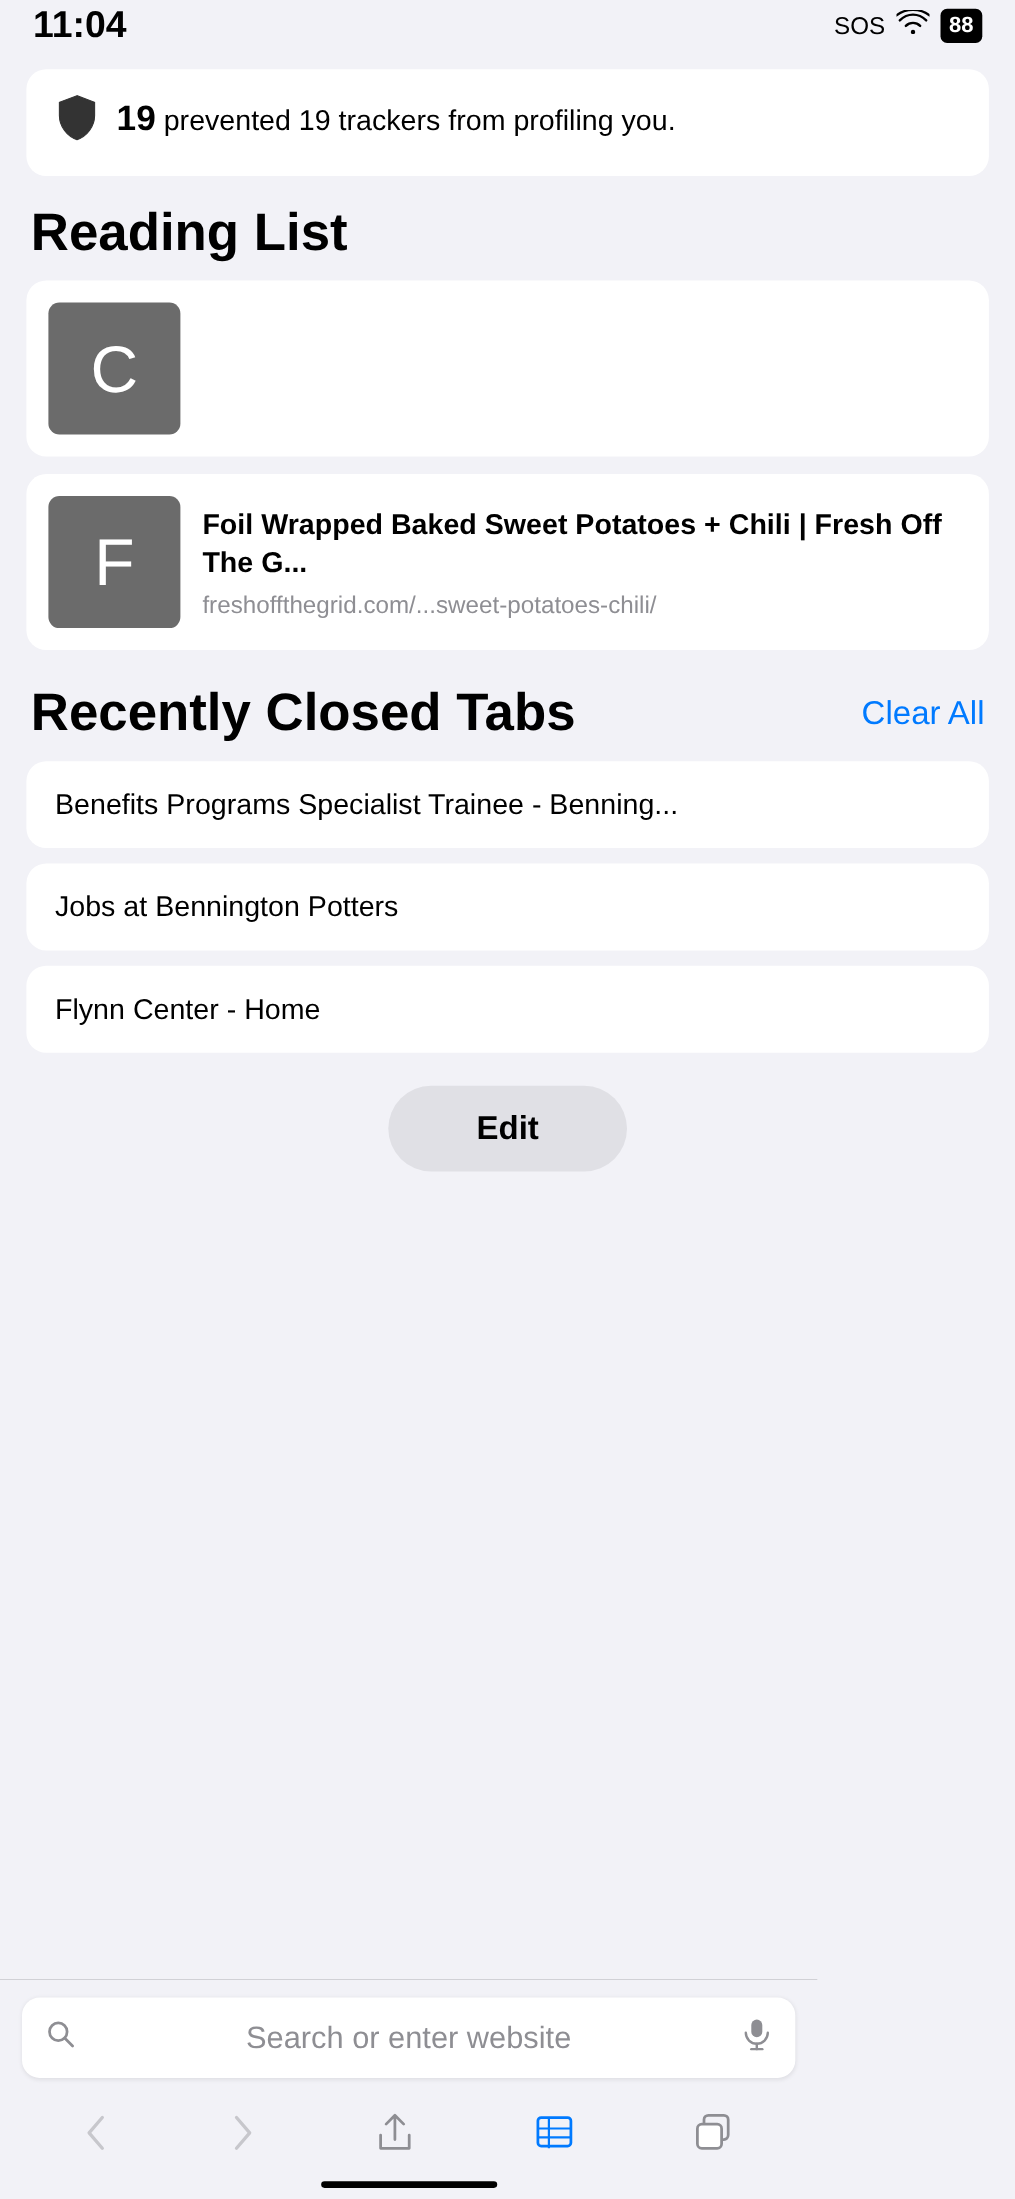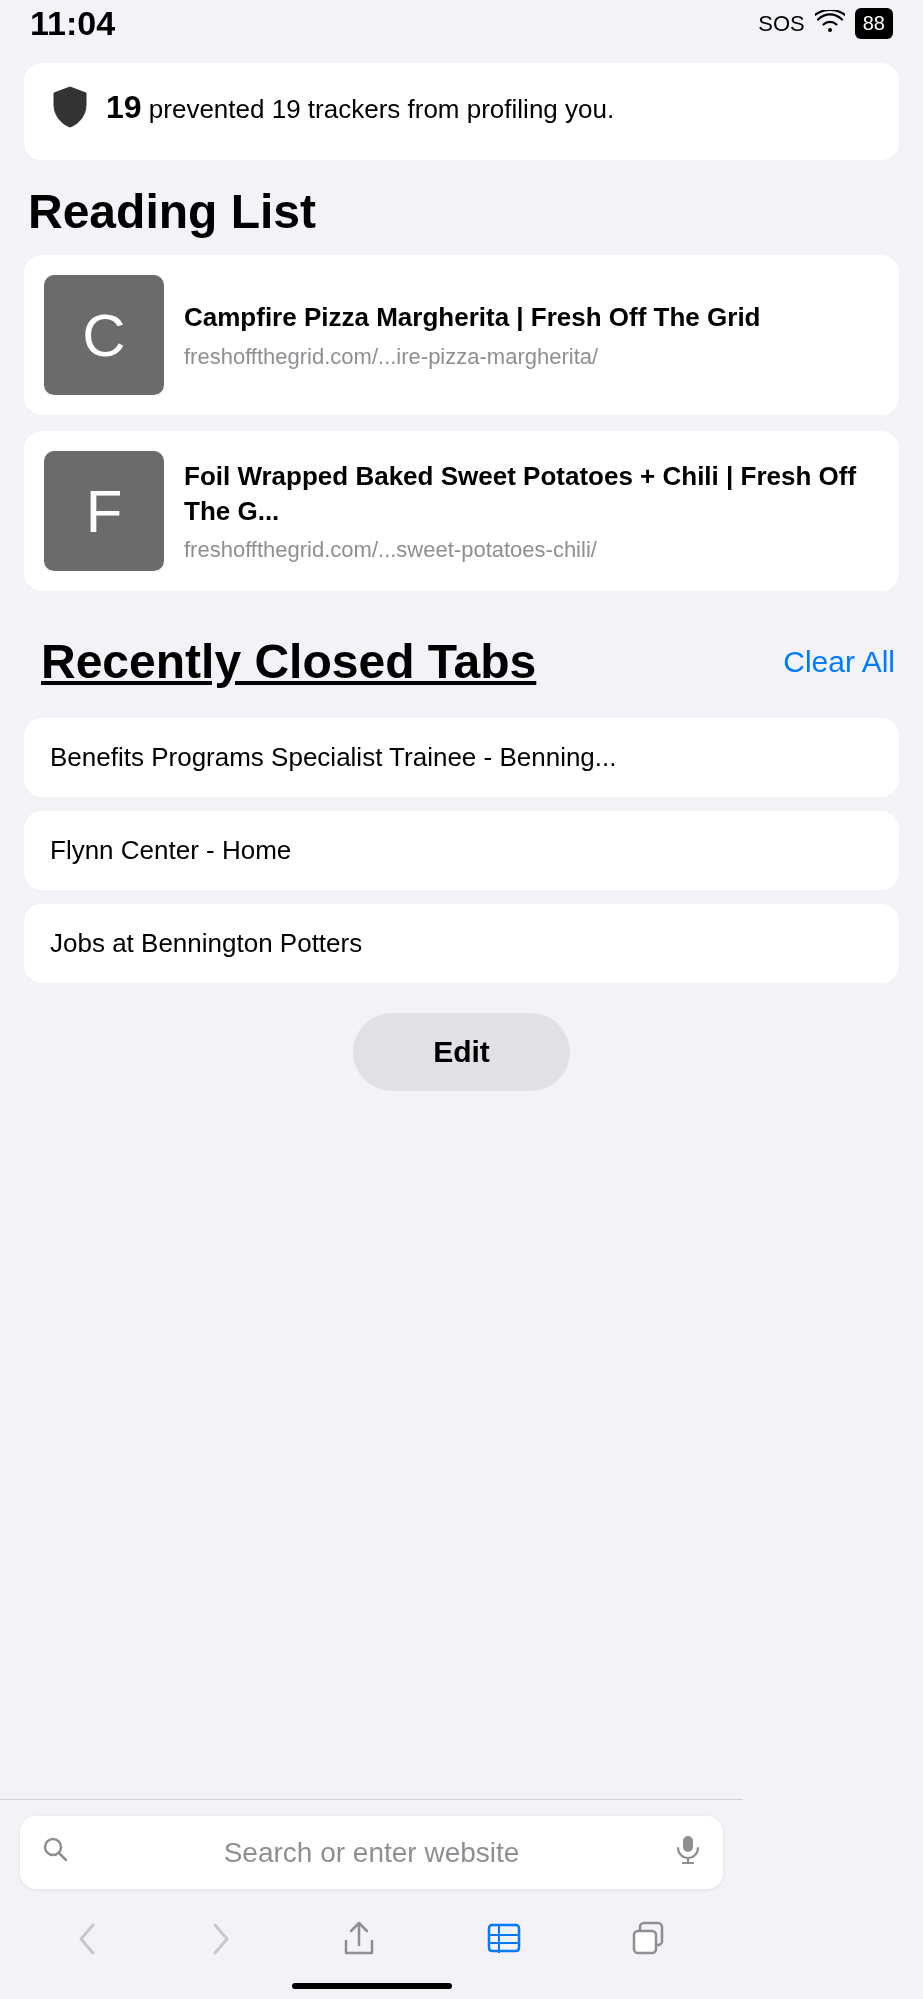--- a/index.html
+++ b/index.html
@@ -40,21 +40,21 @@
     .wifi-icon {
       font-size: 24px;
       color: #000;
     }
     .battery-box {
       display: flex;
       align-items: center;
       background: #000;
       color: #fff;
       font-size: 20px;
-      font-weight: 400;
+      font-weight: 700;
       padding: 4px 8px;
       border-radius: 6px;
     }
 
     
     .tracker-card {
       background: #fff;
       border-radius: 18px;
       margin: 10px 24px 24px 24px;
       padding: 22px 26px;
@@ -287,46 +287,42 @@
   </span>
 </div>
 
 <div class="reading-list-section">
   <h2 class="section-title">Reading List</h2>
 
   <div class="reading-item">
     <div class="reading-thumb">
       <span class="reading-thumb-letter">C</span>
     </div>
-    <div class="reading-info">
-      <div class="reading-title">Campfire Pizza Margherita | Fresh Off The Grid</div>
-      <div class="reading-url">freshoffthegrid.com/...ire-pizza-margherita/</div>
-    </div>
   </div>
 
   <div class="reading-item">
     <div class="reading-thumb">
       <span class="reading-thumb-letter">F</span>
     </div>
     <div class="reading-info">
       <div class="reading-title">Foil Wrapped Baked Sweet Potatoes + Chili | Fresh Off The G...</div>
       <div class="reading-url">freshoffthegrid.com/...sweet-potatoes-chili/</div>
     </div>
   </div>
 </div>
 
 <div class="closed-tabs-section">
   <div class="closed-tabs-header">
-    <h2 class="section-title" style="padding:0; margin:13px;text-decoration:underline;">Recently Closed Tabs</h2>
+    <h2 class="section-title" style="padding:0; margin:0;">Recently Closed Tabs</h2>
     <button class="clear-all-btn">Clear All</button>
   </div>
 
   <div class="closed-tab-item">Benefits Programs Specialist Trainee - Benning...</div>
+  <div class="closed-tab-item">Jobs at Bennington Potters</div>
   <div class="closed-tab-item">Flynn Center - Home</div>
-  <div class="closed-tab-item">Jobs at Bennington Potters</div>
 </div>
 
 <div class="edit-button-wrap">
   <button class="edit-button">Edit</button>
 </div>
 
 <div class="bottom-spacer"></div>
 
 <div class="bottom-bar">
   <div class="search-bar-wrap">

